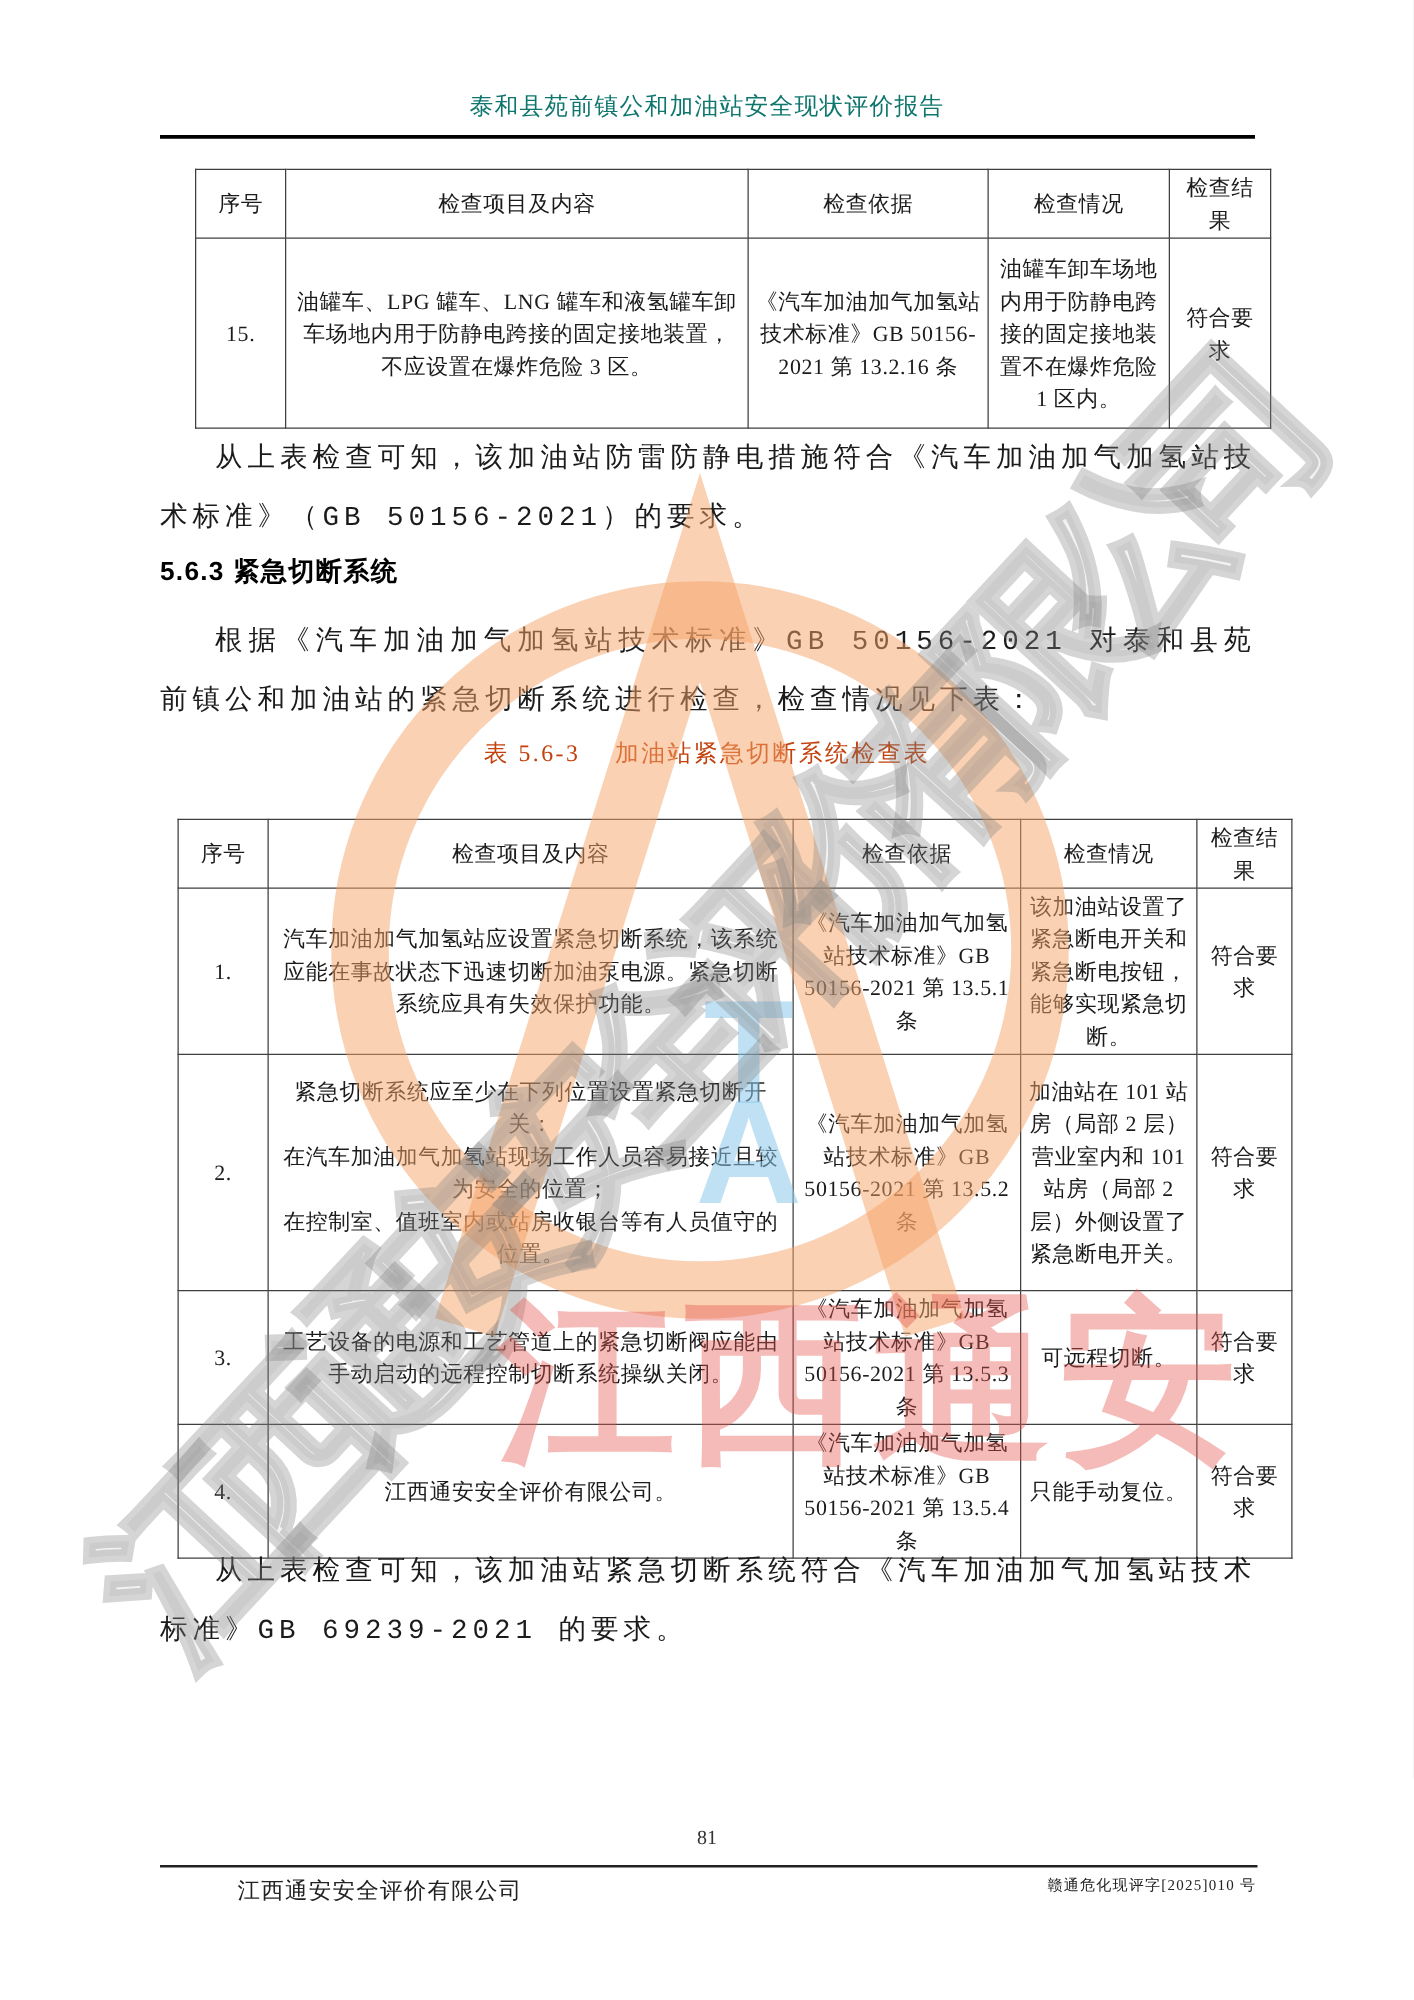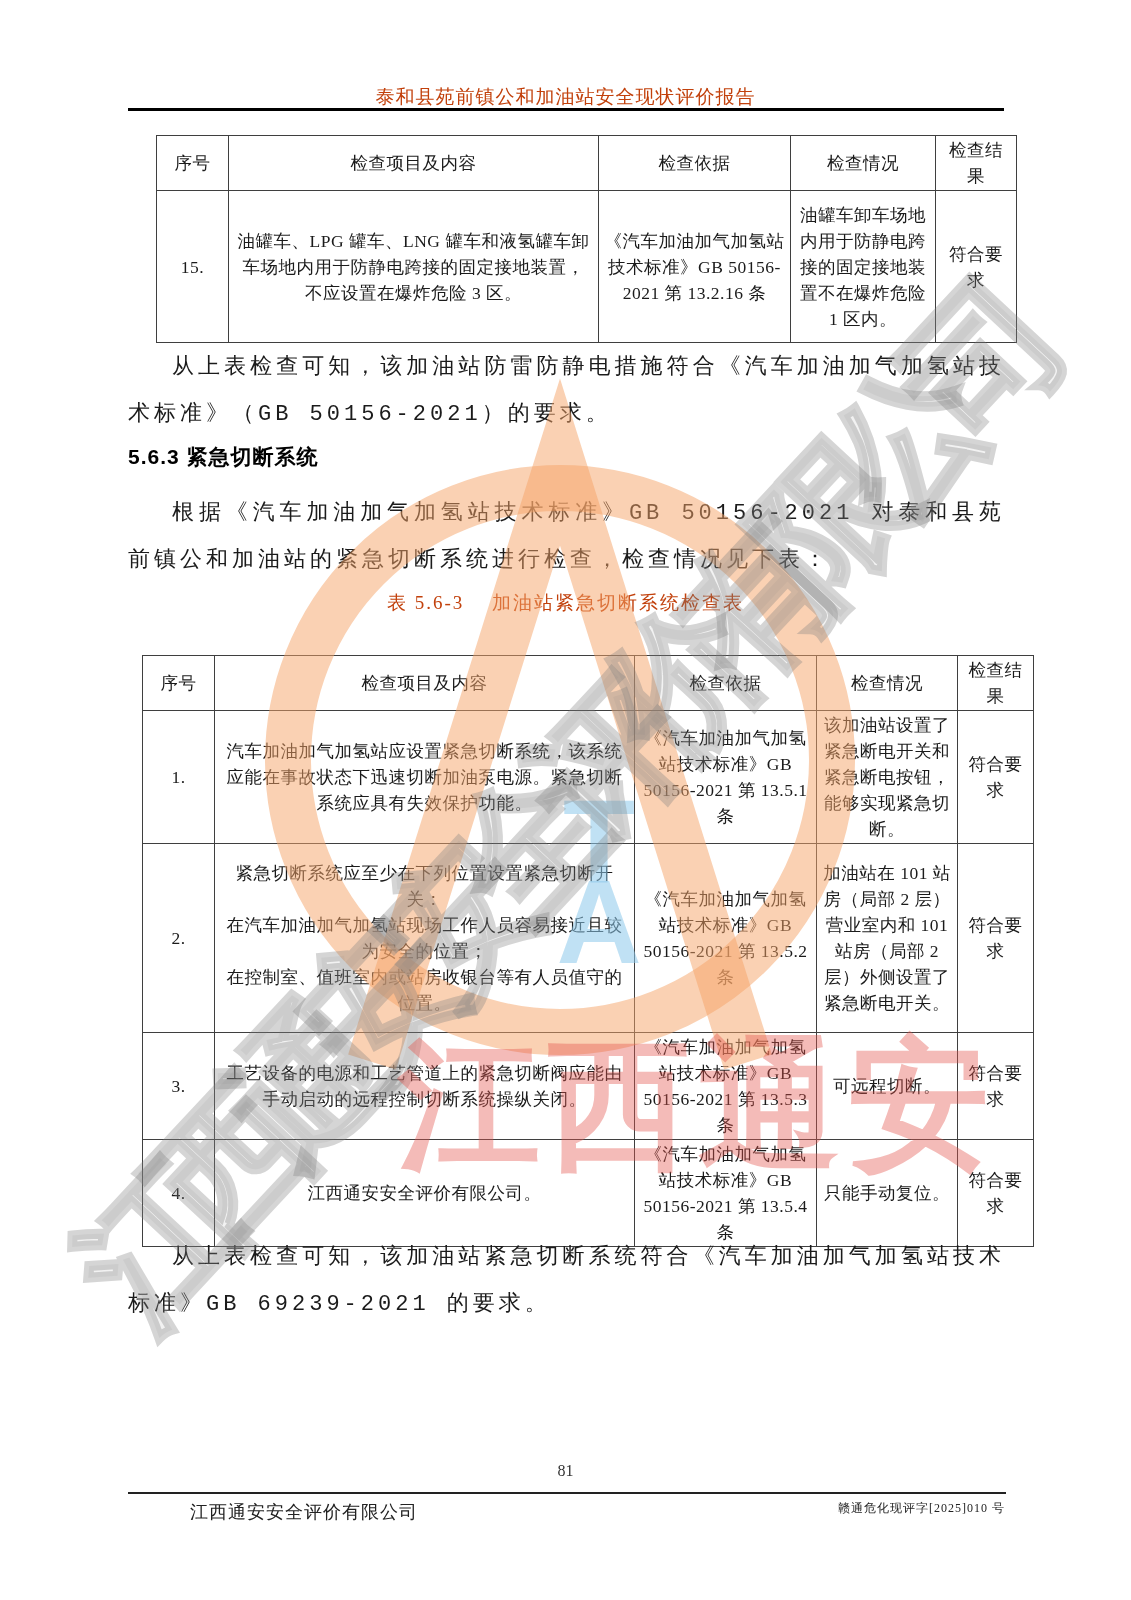--- a/index.html
+++ b/index.html
@@ -4,21 +4,21 @@
 <style>
   html,body{margin:0;padding:0;background:#e8e8e8;}
   #page{
     position:relative;width:1131px;height:1600px;margin:0 auto;
     background:#ffffff;overflow:hidden;
     font-family:"Liberation Serif","DejaVu Serif",serif;
     color:#1c1c1c;
   }
   .abs{position:absolute;}
   
-  .doc-title{left:0;right:0;top:84px;text-align:center;font-size:19px;letter-spacing:1px;color:#c2410c;}
+  .doc-title{left:0;right:0;top:72px;text-align:center;font-size:19px;letter-spacing:1px;color:#0f766e;}
   .title-rule{left:128px;top:108px;width:876px;height:3px;background:#000;}
   
   .para{left:128px;width:877px;font-size:22px;line-height:47px;letter-spacing:4px;
         text-align:justify;text-indent:44px;color:#1b1b1b;font-family:Liberation Mono, monospace;}
   .section-heading{left:128px;top:443px;font-size:21px;font-weight:bold;
         font-family:"Liberation Sans","DejaVu Sans",sans-serif;color:#000000;letter-spacing:1px;}
   .table-caption{left:0;right:0;top:590px;text-align:center;font-size:19px;letter-spacing:2px;color:#c2410c;}
   
   table.doc{border-collapse:collapse;table-layout:fixed;}
   table.doc td,table.doc th{

